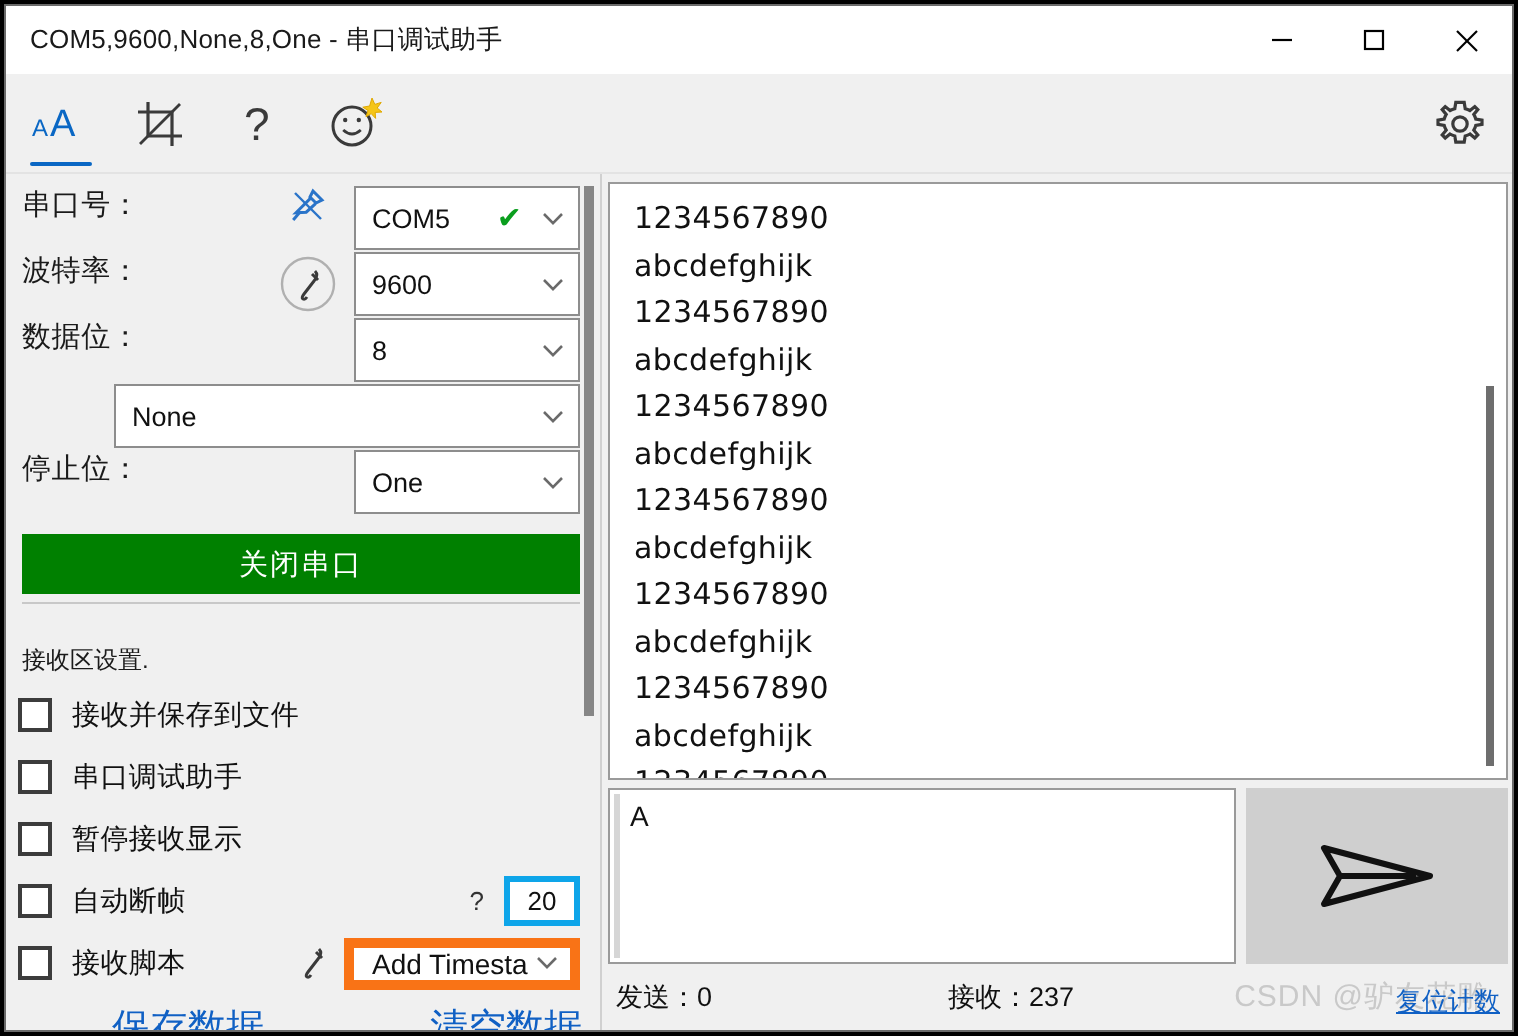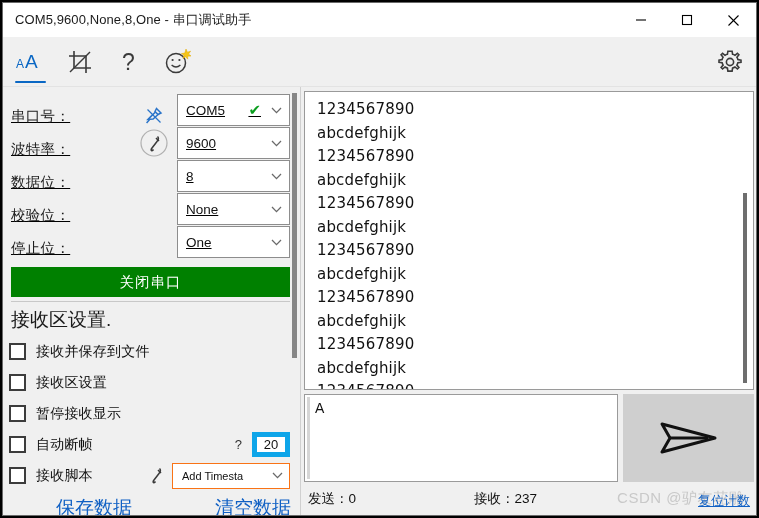--- a/index.html
+++ b/index.html
@@ -61,24 +61,23 @@
     flex: 1; display: flex; position: relative; background: #f0f0f0;
   }
 
   
   .left {
     width: 297px; position: relative;
     background: #f0f0f0;
     padding: 6px 0 0 0;
   }
   .row {
-    display: flex; align-items: flex-end;
+    display: flex; align-items: flex-start;
     height: 33px; margin-bottom: 0px;
     padding-left: 8px;
-    text-decoration: underline;
   }
   .lbl {
     font-size: 14.5px; color: #1a1a1a;
     width: 120px; flex: 0 0 120px;
     letter-spacing: .3px;
   }
   .ico-slot {
     width: 46px; flex: 0 0 46px;
     display: flex; align-items: center; justify-content: center;
   }
@@ -98,47 +97,48 @@
   .open-btn {
     margin: 9px 10px 4px 8px;
     height: 30px; background: #008000;
     color: #fff; font-size: 14.5px;
     display: flex; align-items: center; justify-content: center;
     letter-spacing: 1px;
   }
   .sep { height: 1px; background: #c8c8c8; margin: 4px 10px 0 8px; }
 
   .section-title {
-    font-size: 19px; color: #1a1a1a;
+    font-size: 12px; color: #1a1a1a;
     padding: 5px 0 3px 8px;
+    margin-top: 15px;
   }
   .cbrow {
     display: flex; align-items: center;
     height: 31px; padding-left: 6px;
   }
   .cbox {
     width: 17px; height: 17px; flex: 0 0 17px;
     border: 2px solid #3c3c3c; background: #fff;
     margin-right: 10px;
   }
   .cblabel { font-size: 14px; color: #111; white-space: nowrap; letter-spacing:.2px; }
   .cbrow .grow { flex: 1; }
   .qmark { font-size: 13px; color: #333; margin-right: 10px; }
   .numbox {
     width: 38px; height: 25px; background: #fff;
-    border: 5px solid #0ea5e9;
+    border: 3px solid #0ea5e9;
     display: flex; align-items: center; justify-content: center;
     font-size: 13px; color: #111; margin-right: 10px;
   }
   .mini-combo {
     width: 118px; height: 26px; background: #fff;
-    border: 1px solid #f97316;
+    border: 5px solid #f97316;
     display: flex; align-items: center;
     padding: 0 3px 0 9px;
-    font-size: 11px; color: #111; margin-right: 10px;
+    font-size: 14px; color: #111; margin-right: 10px;
   }
   .mini-combo .val { flex: 1; white-space: nowrap; overflow: hidden; }
 
   .links {
     display: flex; align-items: center;
     height: 30px; padding-left: 8px; margin-top: 2px;
   }
   .lnk {
     color: #1060c4; font-size: 19px;
     text-decoration: underline; white-space: nowrap;
@@ -339,21 +339,20 @@
           <span class="val">8</span>
           <span class="chev">
             <svg width="11" height="7" viewBox="0 0 11 7">
                 <path d="M1 1 L5.5 5.6 L10 1" fill="none" stroke="#6a6a6a" stroke-width="1.3"></path>
               </svg>
           </span>
         </div>
       </div>
 
       <div class="row">
-        <div class="lbl">校验位：</div>
         <div class="ico-slot"></div>
         <div class="combo">
           <span class="val">None</span>
           <span class="chev">
             <svg width="11" height="7" viewBox="0 0 11 7">
                 <path d="M1 1 L5.5 5.6 L10 1" fill="none" stroke="#6a6a6a" stroke-width="1.3"></path>
               </svg>
           </span>
         </div>
       </div>
@@ -376,21 +375,21 @@
 
       <div class="section-title">接收区设置.</div>
 
       <div class="cbrow">
         <div class="cbox"></div>
         <div class="cblabel">接收并保存到文件</div>
       </div>
 
       <div class="cbrow">
         <div class="cbox"></div>
-        <div class="cblabel">接收区设置</div>
+        <div class="cblabel">串口调试助手</div>
       </div>
 
       <div class="cbrow">
         <div class="cbox"></div>
         <div class="cblabel">暂停接收显示</div>
       </div>
 
       <div class="cbrow">
         <div class="cbox"></div>
         <div class="cblabel">自动断帧</div>

